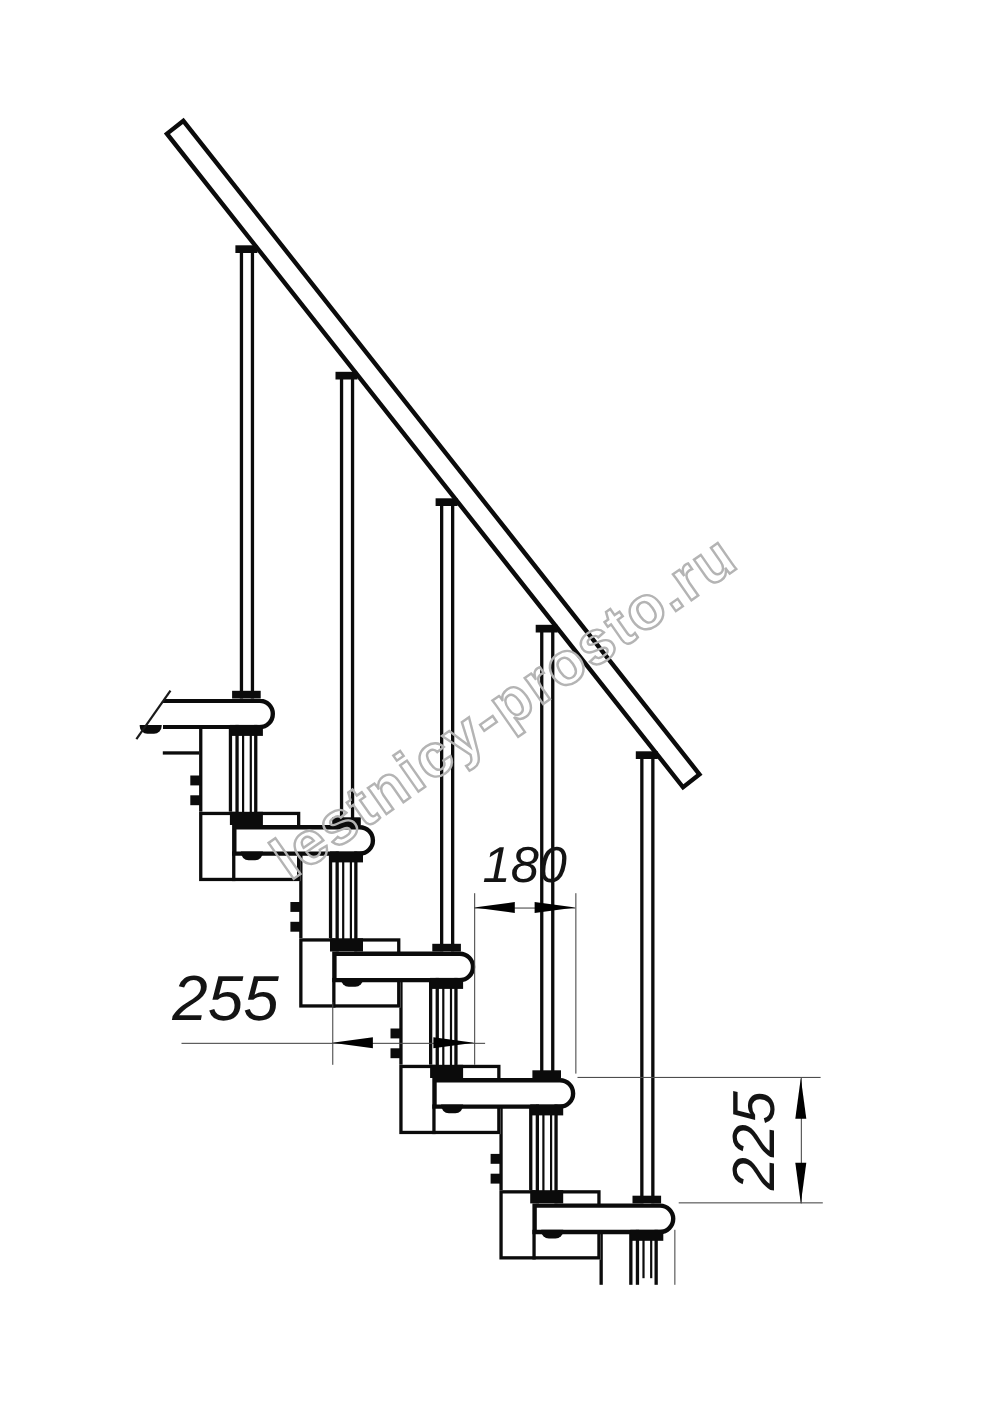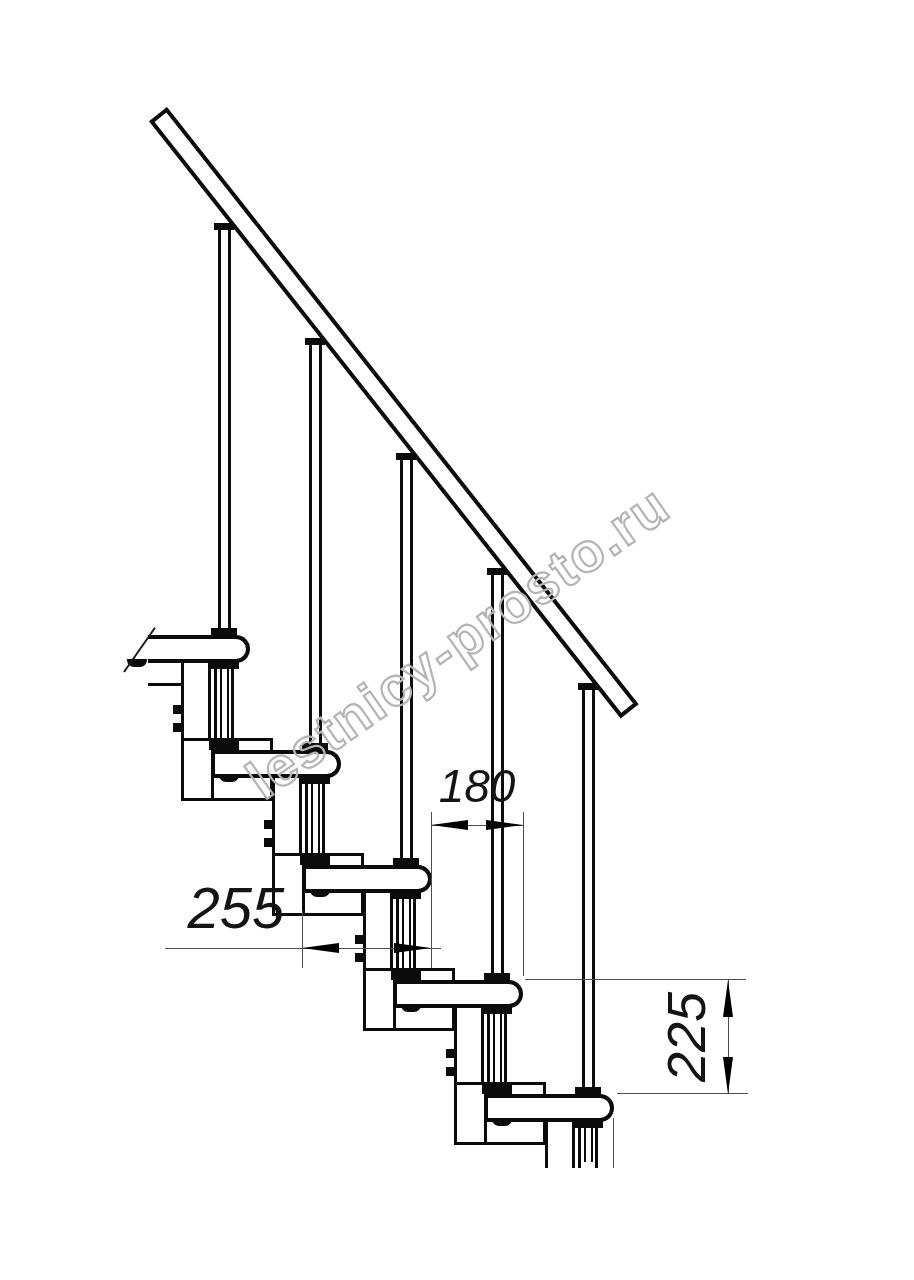--- a/index.html
+++ b/index.html
@@ -122,17 +122,17 @@
       <div class="arr left" style="left: 302px; top: 943px;"></div>
       <div class="arr right" style="left: 394px; top: 943px;"></div>
       <div class="tl thinV" style="left: 728px; top: 980px; width: 1.4px; height: 114px;"></div>
       <div class="tl thinH" style="left: 525px; top: 979px; width: 221px; height: 1.4px;"></div>
       <div class="tl thinH" style="left: 617px; top: 1093px; width: 131px; height: 1.4px;"></div>
       <div class="arr up" style="left: 723px; top: 980px;"></div>
       <div class="arr down" style="left: 723px; top: 1057px;"></div>
     </div>
 
   <div class="dim-label" id="lbl-run" style="left: 477px; top: 786px; font-size: 46px;">180</div>
-  <div class="dim-label" id="lbl-depth" style="left: 205px; top: 908px; font-size: 58px; margin-left: 31px;">255</div>
+  <div class="dim-label" id="lbl-depth" style="left: 205px; top: 908px; font-size: 58px;">255</div>
   <div class="dim-label rot" id="lbl-rise" style="left: 686px; top: 1037px; font-size: 54px;">225</div>
 
   <div id="watermark">lestnicy-prosto.ru</div>
 </div>
 
 </body></html>

